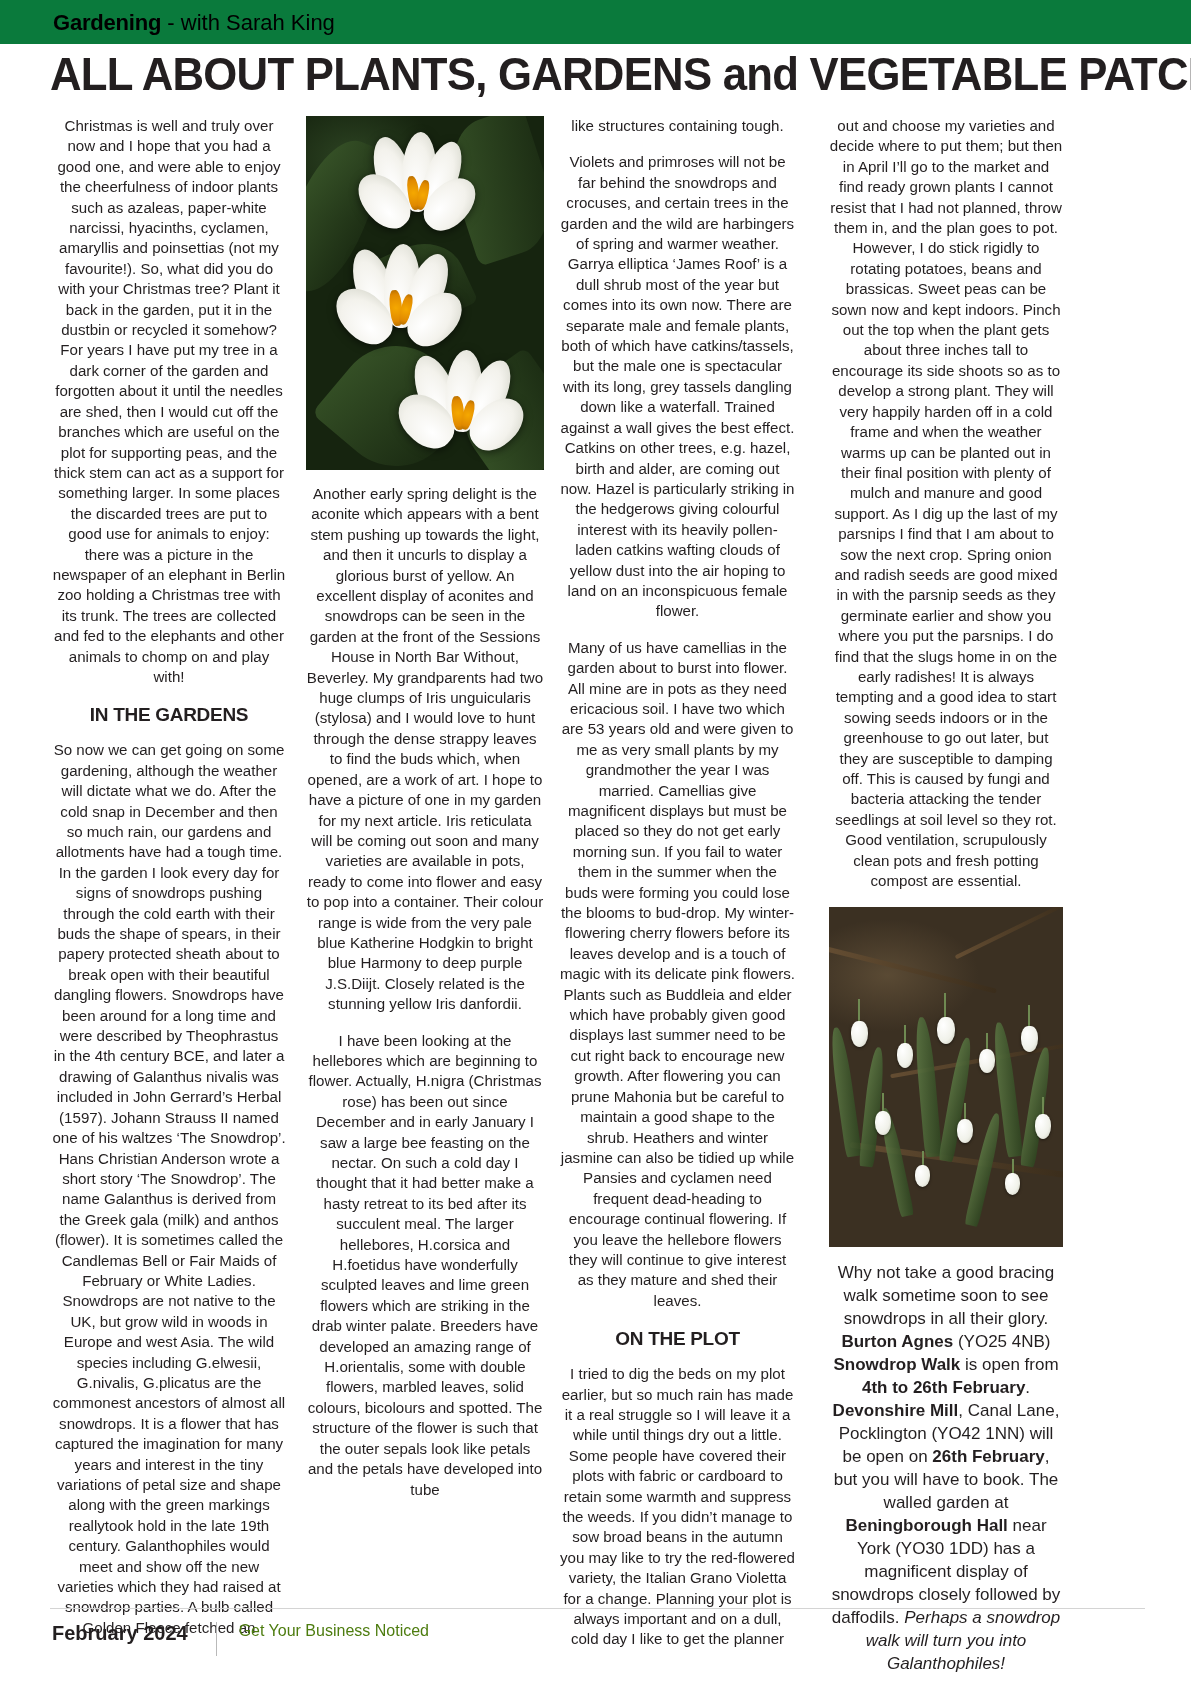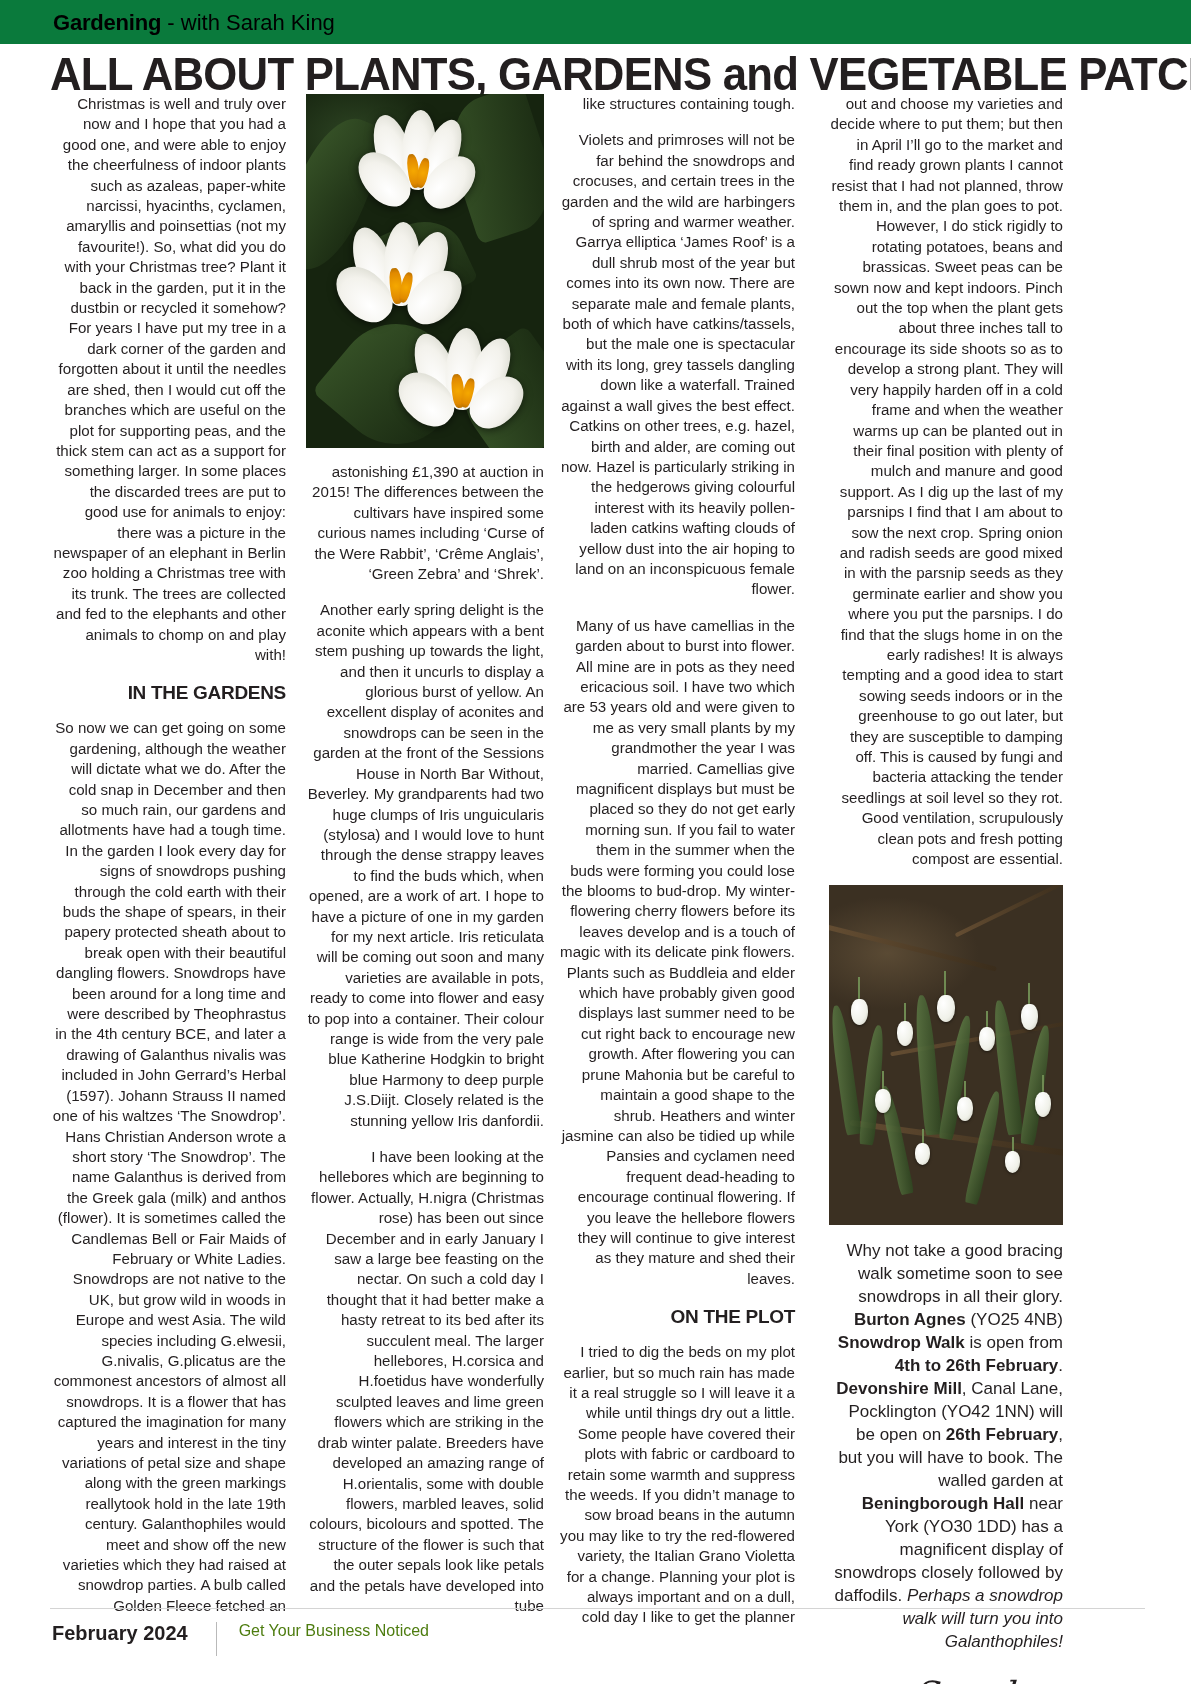--- a/index.html
+++ b/index.html
@@ -53,24 +53,24 @@
     color: #231f20;
     letter-spacing: -0.8px;
     transform: scaleX(0.93);
     transform-origin: left top;
     white-space: nowrap;
   }
 
   
   .col {
     position: absolute;
-    top: 94px;
+    top: 116px;
     font-size: 15.1px;
     line-height: 20.4px;
-    text-align: right;
+    text-align: center;
     color: #231f20;
   }
   .col p {
     margin: 0 0 16px 0;
   }
   .col h2 {
     margin: 10px 0 14px 0;
     font-size: 19px;
     line-height: 23px;
     font-weight: bold;
@@ -270,21 +270,20 @@
       <div class="petal" style="left:20px;top:6px;width:36px;height:76px;transform:rotate(-20deg);"></div>
       <div class="petal" style="left:48px;top:2px;width:36px;height:82px;transform:rotate(4deg);"></div>
       <div class="petal" style="left:74px;top:10px;width:34px;height:72px;transform:rotate(24deg);"></div>
       <div class="petal" style="left:6px;top:42px;width:44px;height:62px;transform:rotate(-48deg);"></div>
       <div class="petal" style="left:78px;top:46px;width:42px;height:60px;transform:rotate(48deg);"></div>
       <div class="stamen" style="left:54px;top:48px;width:12px;height:34px;transform:rotate(-6deg);"></div>
       <div class="stamen" style="left:65px;top:52px;width:10px;height:30px;transform:rotate(14deg);"></div>
     </div>
   </div>
 
-  <p>astonishing £1,390 at auction in 2015! The differences between the cultivars have inspired some curious names including ‘Curse of the Were Rabbit’, ‘Crême Anglais’, ‘Green Zebra’ and ‘Shrek’.</p>
   <p>Another early spring delight is the aconite which appears with a bent stem pushing up towards the light, and then it uncurls to display a glorious burst of yellow. An excellent display of aconites and snowdrops can be seen in the garden at the front of the Sessions House in North Bar Without, Beverley. My grandparents had two huge clumps of Iris unguicularis (stylosa) and I would love to hunt through the dense strappy leaves to find the buds which, when opened, are a work of art. I hope to have a picture of one in my garden for my next article. Iris reticulata will be coming out soon and many varieties are available in pots, ready to come into flower and easy to pop into a container. Their colour range is wide from the very pale blue Katherine Hodgkin to bright blue Harmony to deep purple J.S.Diijt. Closely related is the stunning yellow Iris danfordii.</p>
   <p>I have been looking at the hellebores which are beginning to flower. Actually, H.nigra (Christmas rose) has been out since December and in early January I saw a large bee feasting on the nectar. On such a cold day I thought that it had better make a hasty retreat to its bed after its succulent meal. The larger hellebores, H.corsica and H.foetidus have wonderfully sculpted leaves and lime green flowers which are striking in the drab winter palate. Breeders have developed an amazing range of H.orientalis, some with double flowers, marbled leaves, solid colours, bicolours and spotted. The structure of the flower is such that the outer sepals look like petals and the petals have developed into tube</p>
 </div>
 
 <div class="col" id="col3">
   <p>like structures containing tough.</p>
   <p>Violets and primroses will not be far behind the snowdrops and crocuses, and certain trees in the garden and the wild are harbingers of spring and warmer weather. Garrya elliptica ‘James Roof’ is a dull shrub most of the year but comes into its own now. There are separate male and female plants, both of which have catkins/tassels, but the male one is spectacular with its long, grey tassels dangling down like a waterfall. Trained against a wall gives the best effect. Catkins on other trees, e.g. hazel, birth and alder, are coming out now. Hazel is particularly striking in the hedgerows giving colourful interest with its heavily pollen-laden catkins wafting clouds of yellow dust into the air hoping to land on an inconspicuous female flower.</p>
   <p>Many of us have camellias in the garden about to burst into flower. All mine are in pots as they need ericacious soil. I have two which are 53 years old and were given to me as very small plants by my grandmother the year I was married. Camellias give magnificent displays but must be placed so they do not get early morning sun. If you fail to water them in the summer when the buds were forming you could lose the blooms to bud-drop. My winter-flowering cherry flowers before its leaves develop and is a touch of magic with its delicate pink flowers. Plants such as Buddleia and elder which have probably given good displays last summer need to be cut right back to encourage new growth. After flowering you can prune Mahonia but be careful to maintain a good shape to the shrub. Heathers and winter jasmine can also be tidied up while Pansies and cyclamen need frequent dead-heading to encourage continual flowering. If you  leave the hellebore flowers they will  continue to give interest as they mature and shed their leaves.</p>
   <h2>ON THE PLOT</h2>
   <p>I tried to dig the beds on my plot earlier, but so much rain has made it a real struggle so I will leave it a while until things dry out a little. Some people have covered their plots with fabric or cardboard to retain some warmth and suppress the weeds. If you didn’t manage to sow broad beans in the autumn you may like to try the red-flowered variety, the Italian Grano Violetta for a change. Planning your plot is always important and on a dull, cold day I like to get the planner</p>

